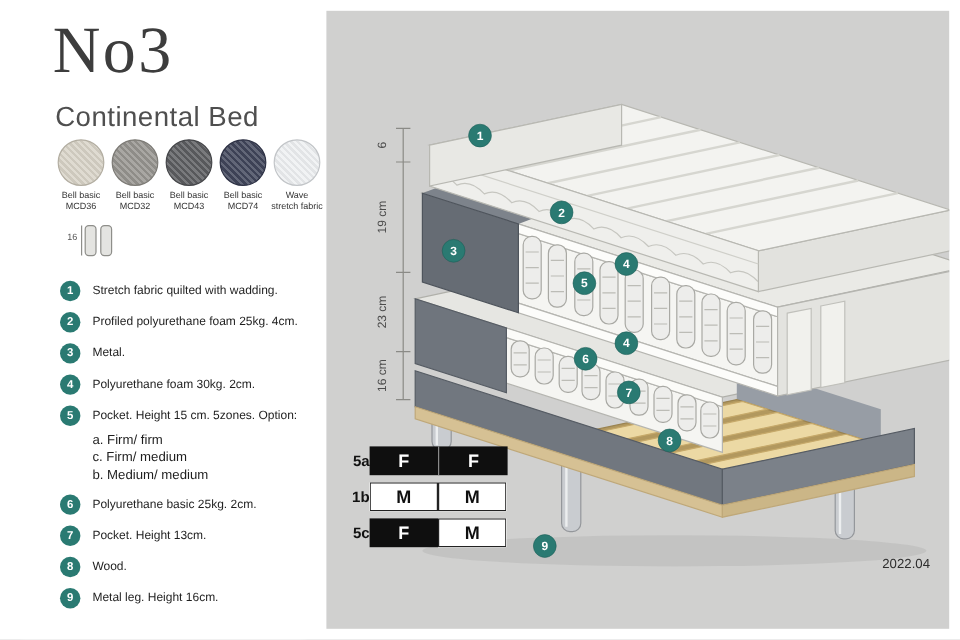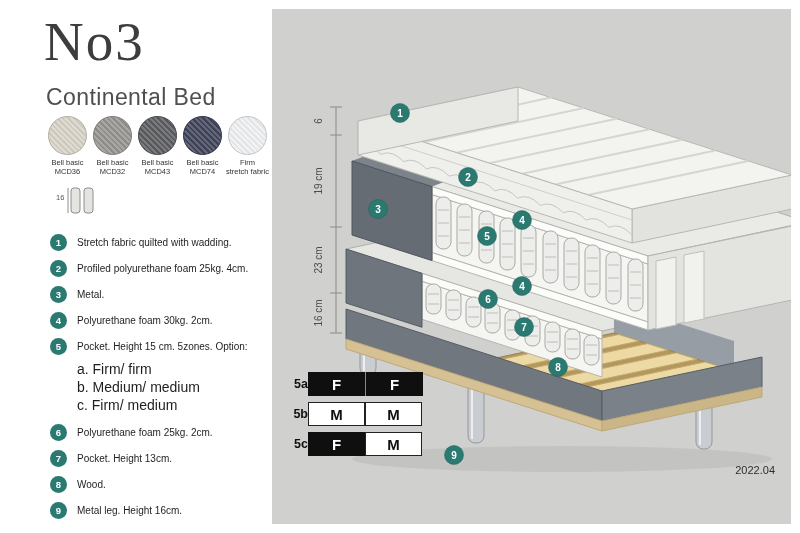--- a/index.html
+++ b/index.html
@@ -24,21 +24,21 @@
   .sw4{background-color:var(--sw4,#eef0f2);border:1px solid #c2c5c8;}
   .swatch .lbl{margin-top:3px;font-size:7.5px;line-height:1.2;color:#333;text-align:center;}
   .leg-spec{position:absolute;left:54px;top:184px;}
   .features{position:absolute;left:50px;top:234px;width:224px;}
   .feat{display:flex;gap:10px;margin-bottom:9px;}
   .feat .num{flex:0 0 17px;width:17px;height:17px;border-radius:50%;
      background:var(--badge,#2a7a72);color:#fff;font-size:9.5px;font-weight:bold;
      display:flex;align-items:center;justify-content:center;}
   .feat .txt{font-size:10px;color:#1e1e1e;line-height:1.35;padding-top:2px;}
   .opts{margin:-4px 0 9px 27px;}
-  .opts div{font-size:14px;color:#1e1e1e;line-height:1.3;}
+  .opts div{font-size:11px;color:#1e1e1e;line-height:1.3;}
   
   .right-panel{position:absolute;left:272px;top:9px;width:519px;height:515px;
      background:var(--panel,#d0d0cf);}
   .bed-svg{position:absolute;left:0;top:0;}
   .badge-c{fill:var(--badge,#2a7a72);stroke:#1f5f59;stroke-width:.5;}
   .badge-t{fill:#fff;font-size:10px;font-weight:bold;text-anchor:middle;font-family:"Liberation Sans",sans-serif;}
   .dim-t{fill:#4c4c4c;font-size:10px;text-anchor:middle;font-family:"Liberation Sans",sans-serif;}
   
   .firmness{position:absolute;left:12px;top:363px;text-align:right;}
   .frow{display:flex;align-items:center;margin-bottom:6px;}
@@ -70,21 +70,21 @@
     <div class="swatch">
       <div class="circle sw2"></div>
       <div class="lbl"><span>Bell basic</span><br><span>MCD43</span></div>
     </div>
     <div class="swatch">
       <div class="circle sw3"></div>
       <div class="lbl"><span>Bell basic</span><br><span>MCD74</span></div>
     </div>
     <div class="swatch">
       <div class="circle sw4"></div>
-      <div class="lbl"><span>Firm</span><br><span>stretch fabric</span></div>
+      <div class="lbl"><span>Wave</span><br><span>stretch fabric</span></div>
     </div>
   </div>
 
   <div class="leg-spec">
     <svg width="48" height="34" viewBox="0 0 48 34">
       <text x="2" y="16" font-size="7.5" fill="#555">16</text>
       <rect x="17" y="4" width="9" height="25" rx="3" fill="#e4e4e1" stroke="#8e8e8a"></rect>
       <rect x="30" y="4" width="9" height="25" rx="3" fill="#e4e4e1" stroke="#8e8e8a"></rect>
       <line x1="14" y1="4" x2="14" y2="29" stroke="#8e8e8a" stroke-width="1"></line>
     </svg>
@@ -106,26 +106,26 @@
     <div class="feat">
       <span class="num">4</span>
       <span class="txt">Polyurethane foam 30kg. 2cm.</span>
     </div>
     <div class="feat">
       <span class="num">5</span>
       <span class="txt">Pocket. Height 15 cm. 5zones. Option:</span>
     </div>
     <div class="opts">
       <div>a. Firm/ firm</div>
+      <div>c. Firm/ medium</div>
       <div>b. Medium/ medium</div>
-      <div>c. Firm/ medium</div>
     </div>
     <div class="feat">
       <span class="num">6</span>
-      <span class="txt">Polyurethane foam 25kg. 2cm.</span>
+      <span class="txt">Polyurethane basic 25kg. 2cm.</span>
     </div>
     <div class="feat">
       <span class="num">7</span>
       <span class="txt">Pocket. Height 13cm.</span>
     </div>
     <div class="feat">
       <span class="num">8</span>
       <span class="txt">Wood.</span>
     </div>
     <div class="feat">
@@ -299,21 +299,21 @@
 
   <div class="firmness">
     <div class="frow">
       <span class="flabel">5a</span>
       <span class="fbox">
         <span class="fc dark">F</span>
         <span class="fc dark">F</span>
       </span>
     </div>
     <div class="frow">
-      <span class="flabel">5b</span>
+      <span class="flabel">1b</span>
       <span class="fbox">
         <span class="fc light">M</span>
         <span class="fc light">M</span>
       </span>
     </div>
     <div class="frow">
       <span class="flabel">5c</span>
       <span class="fbox">
         <span class="fc dark">F</span>
         <span class="fc light">M</span>

